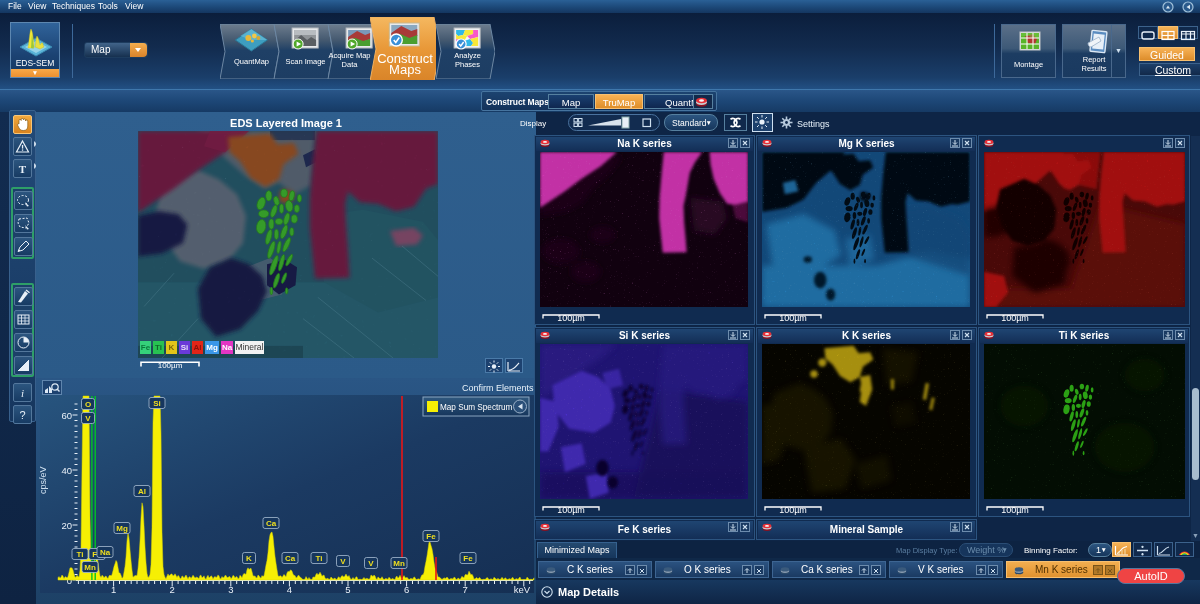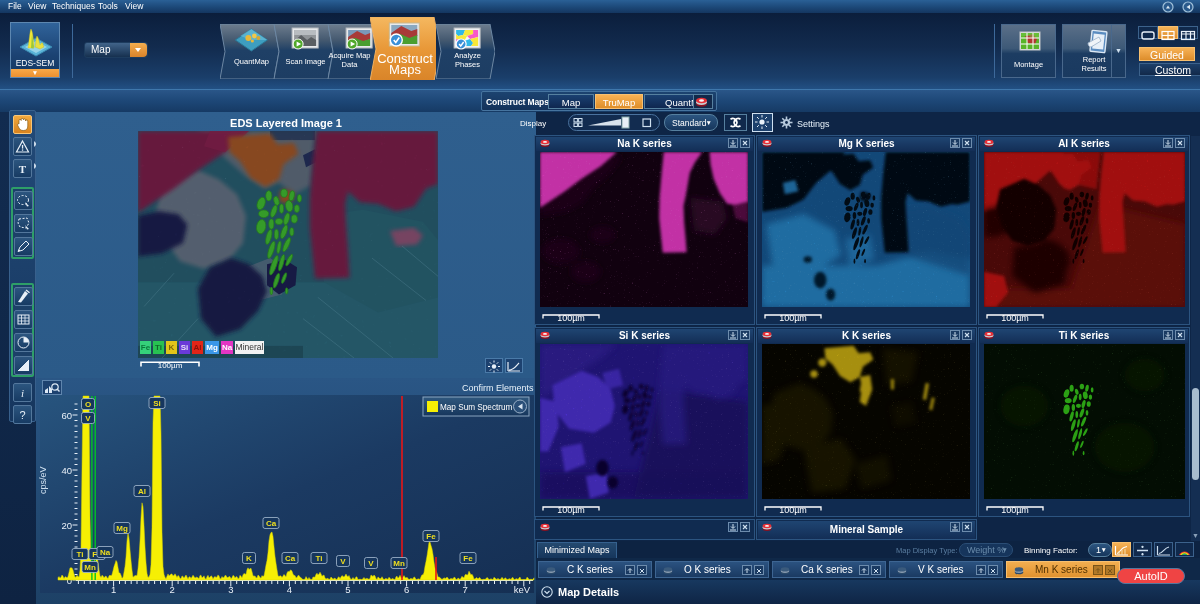--- a/index.html
+++ b/index.html
@@ -865,21 +865,20 @@
           <ellipse cx="33" cy="69" rx="2.2" ry="3"></ellipse>
           <ellipse cx="22" cy="52" rx="2" ry="1.6"></ellipse>
         </g>
 <rect width="100" height="75" filter="url(#nzMG)"></rect>
 <rect width="100" height="75" filter="url(#nz)" opacity="0.3"></rect>
       </svg>
       <div class="scalebar" style="left:7px;top:174px"><svg width="58" height="5">
           <path d="M1,4.5 V1 H57 V4.5" fill="none" stroke="#fff" stroke-width="1.3"></path>
         </svg><div class="tx" style="top:3px;font-size:9px;left:0;width:58px">100µm</div></div>
     </div><div class="mpanel abs" style="left:978px;top:135px;width:212px;height:190px">
-      <div class="mtitle">Al K series</div>
       <svg style="position:absolute;left:4px;top:2px" width="12" height="11" viewBox="0 0 15 13">
         <ellipse cx="7.5" cy="8" rx="5.5" ry="2.8" fill="#8a1020"></ellipse>
         <ellipse cx="7.5" cy="6.2" rx="5.5" ry="2.8" fill="#c8ccd0"></ellipse>
         <ellipse cx="7.5" cy="4.5" rx="5.5" ry="2.8" fill="#e83038"></ellipse>
         <ellipse cx="7.5" cy="4.5" rx="2.5" ry="1.2" fill="#f8f8f8"></ellipse>
       </svg>
       <div class="mbtns">
         <div class="mbtn" style="left:0"><svg width="8" height="8" viewBox="0 0 8 8">
             <path d="M4,1 V5 M2,3.5 L4,5.5 L6,3.5 M1,7 H7" stroke="#cfe0ef" fill="none" stroke-width="1"></path>
           </svg></div>
@@ -1030,20 +1029,21 @@
 <g transform="translate(7.05,5.25) scale(0.85)">
           <use href="#pGreens" fill="#3ee81e"></use>
         </g>
 <rect width="100" height="75" filter="url(#nzTI)" opacity="0.7"></rect>
 <rect width="100" height="75" filter="url(#nz)" opacity="0.3"></rect>
       </svg>
       <div class="scalebar" style="left:7px;top:174px"><svg width="58" height="5">
           <path d="M1,4.5 V1 H57 V4.5" fill="none" stroke="#fff" stroke-width="1.3"></path>
         </svg><div class="tx" style="top:3px;font-size:9px;left:0;width:58px">100µm</div></div>
     </div><div class="mpanel abs" style="left:534px;top:519px;width:221px;height:21px">
+      <div class="mtitle" style="height:18px;line-height:18px">Fe K series</div>
       <svg style="position:absolute;left:4px;top:2px" width="12" height="11" viewBox="0 0 15 13">
         <ellipse cx="7.5" cy="8" rx="5.5" ry="2.8" fill="#8a1020"></ellipse>
         <ellipse cx="7.5" cy="6.2" rx="5.5" ry="2.8" fill="#c8ccd0"></ellipse>
         <ellipse cx="7.5" cy="4.5" rx="5.5" ry="2.8" fill="#e83038"></ellipse>
         <ellipse cx="7.5" cy="4.5" rx="2.5" ry="1.2" fill="#f8f8f8"></ellipse>
       </svg>
       <div class="mbtns">
         <div class="mbtn" style="left:0"><svg width="8" height="8" viewBox="0 0 8 8">
             <path d="M4,1 V5 M2,3.5 L4,5.5 L6,3.5 M1,7 H7" stroke="#cfe0ef" fill="none" stroke-width="1"></path>
           </svg></div>

